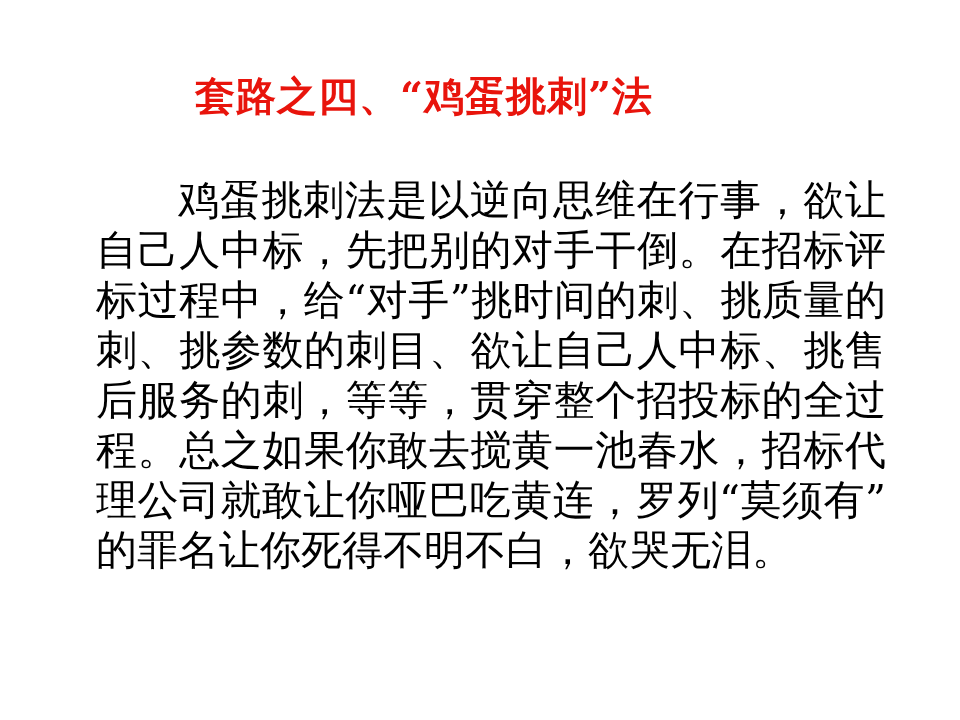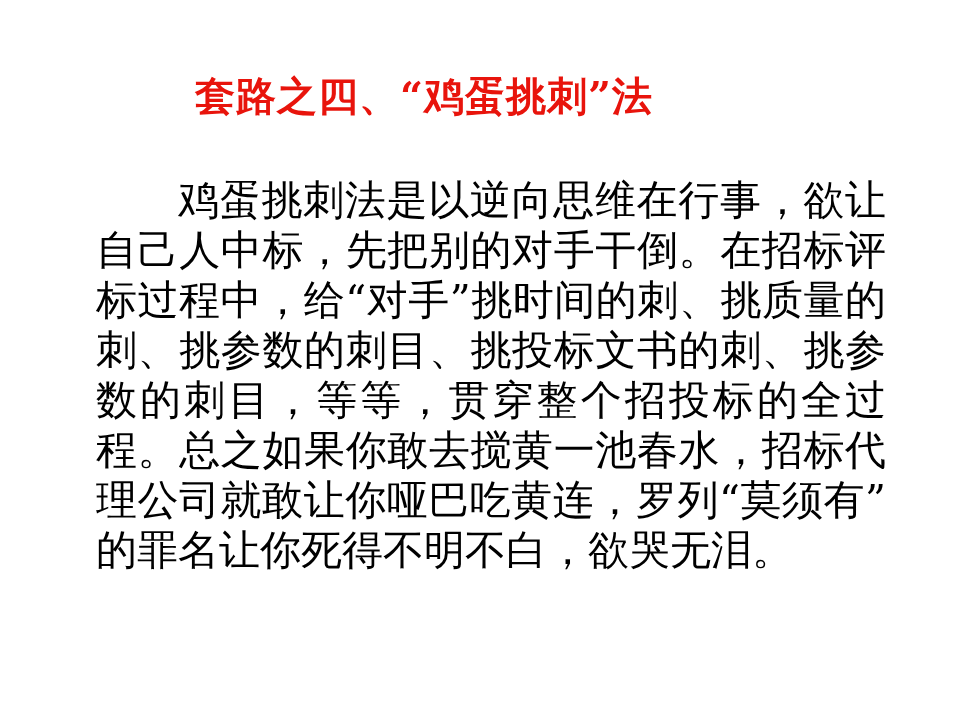--- a/index.html
+++ b/index.html
@@ -44,14 +44,14 @@
     text-align: justify;
     text-indent: 82px;
     font-family: "DejaVu Serif", "Liberation Serif", serif;
   }
 </style>
 </head>
 <body>
 
 <div class="slide">
   <div class="slide-title">套路之四、“鸡蛋挑刺”法</div>
-  <div class="slide-body">鸡蛋挑刺法是以逆向思维在行事，欲让自己人中标，先把别的对手干倒。在招标评标过程中，给“对手”挑时间的刺、挑质量的刺、挑参数的刺目、挑投标文书的刺、挑参数的刺目，等等，贯穿整个招投标的全过程。总之如果你敢去搅黄一池春水，招标代理公司就敢让你哑巴吃黄连，罗列“莫须有”的罪名让你死得不明不白，欲哭无泪。</div>
+  <div class="slide-body">鸡蛋挑刺法是以逆向思维在行事，欲让自己人中标，先把别的对手干倒。在招标评标过程中，给“对手”挑时间的刺、挑质量的刺、挑参数的刺目、欲让自己人中标、挑售后服务的刺，等等，贯穿整个招投标的全过程。总之如果你敢去搅黄一池春水，招标代理公司就敢让你哑巴吃黄连，罗列“莫须有”的罪名让你死得不明不白，欲哭无泪。</div>
 </div>
 
 </body></html>

